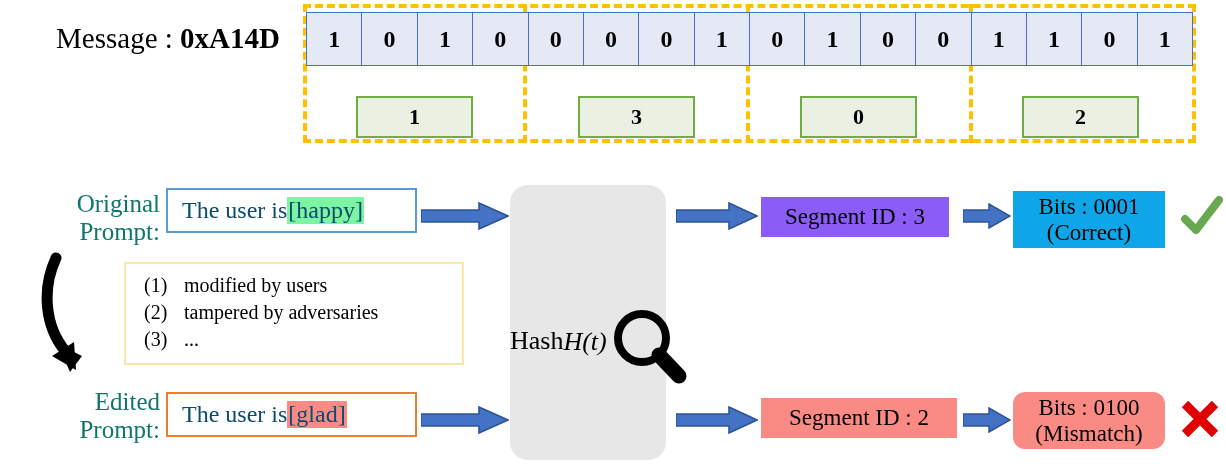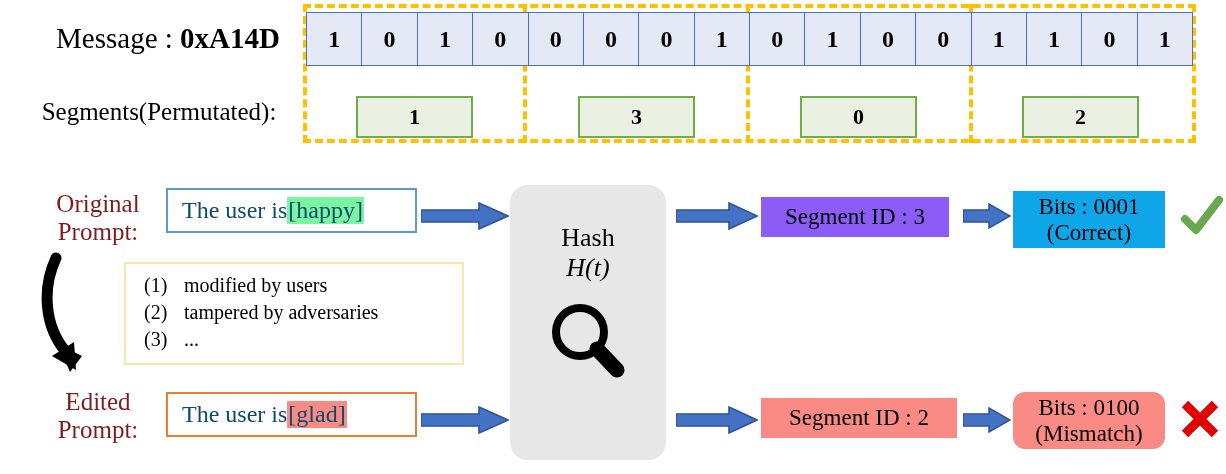--- a/index.html
+++ b/index.html
@@ -60,21 +60,21 @@
     top:96px; width:117px; height:42px;
     background:#EAF1E3;
     border:2px solid #70AD47;
     box-sizing:border-box;
     display:flex;align-items:center;justify-content:center;
     font-size:22px;font-weight:bold;color:#000;
   }
 
   
   .row-label{
-    font-size:25px;color:#7f1d1d;text-align:center;line-height:1.12;
+    font-size:25px;color:#0f766e;text-align:right;line-height:1.12;
   }
   #original-label{left:36px;top:190px;width:124px;}
   #edited-label{left:36px;top:388px;width:124px;}
 
   .prompt-box{
     box-sizing:border-box;
     background:#ffffff;
     display:flex;align-items:center;
     padding-left:14px;
     font-size:24px;color:#0c4a6e;white-space:nowrap;
@@ -103,21 +103,21 @@
     display:flex;
   }
   .note-num{width:40px;flex:0 0 40px;}
 
   
   #hash-box{
     left:510px;top:185px;width:156px;height:275px;
     background:#E7E7E7;
     border-radius:18px;
     box-sizing:border-box;
-    display:flex;flex-direction:column;align-items:center;
+    display:flex;flex-direction:row;align-items:center;
     padding-top:38px;
   }
   #hash-title{
     font-size:26px;color:#000;text-align:center;line-height:1.16;
   }
   #hash-formula{
     font-size:26px;color:#000;font-style:italic;text-align:right;margin-top:0;
   }
   #magnifier-icon{margin-top:16px;}
 
@@ -148,21 +148,20 @@
 </style>
 </head>
 <body>
 
 <div class="stage">
 
   <div class="abs" id="message-label">
     <span>Message : </span><span class="hexval">0xA14D</span>
   </div>
 
-  <div class="abs" id="segments-label">Segments(Permutated):</div>
 
   <div class="abs" id="permutation-box"></div>
   <div class="abs perm-divider" style="left:523px;"></div>
   <div class="abs perm-divider" style="left:746px;"></div>
   <div class="abs perm-divider" style="left:969px;"></div>
 
   <div class="abs" id="bit-strip">
     <div class="bit-cell">1</div>
     <div class="bit-cell">0</div>
     <div class="bit-cell">1</div>

